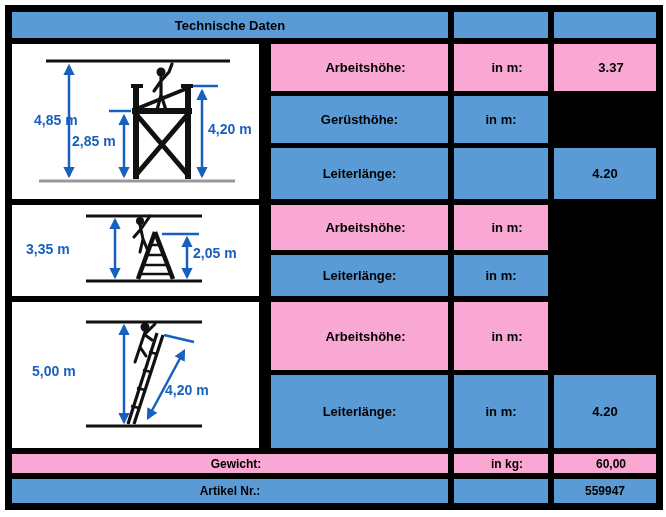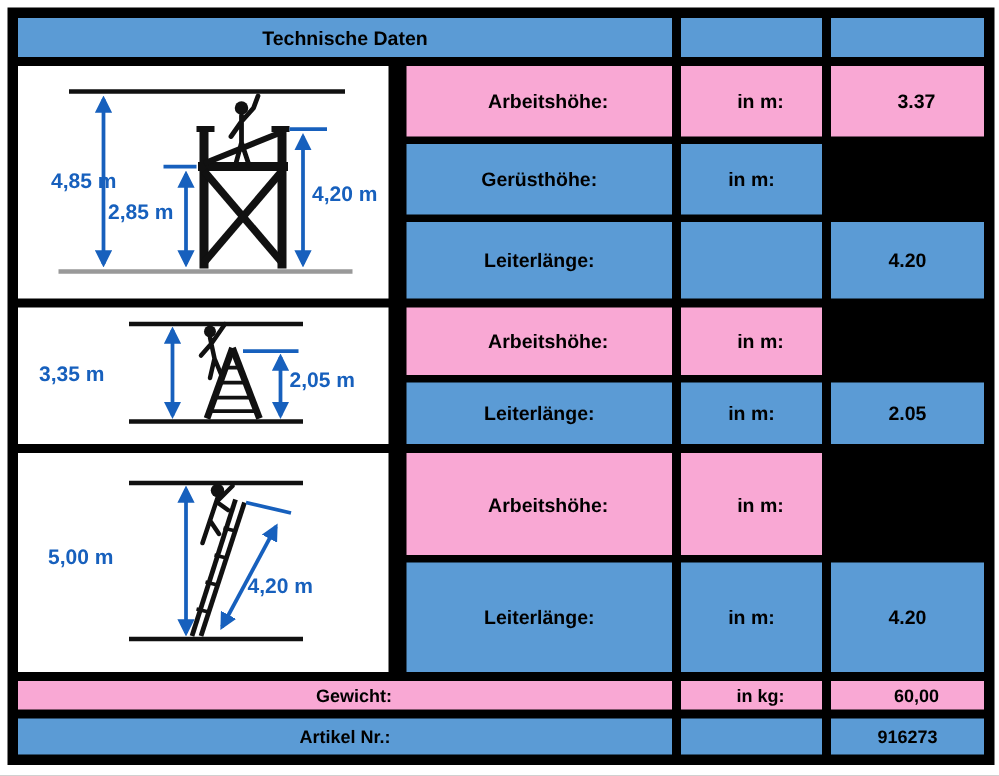--- a/index.html
+++ b/index.html
@@ -114,21 +114,20 @@
             <line class="dim" x1="175" y1="33" x2="175" y2="72" marker-start="url(#a2)" marker-end="url(#a2)"></line>
           </g>
           <text class="dim-text" x="14" y="49">3,35 m</text>
           <text class="dim-text" x="181" y="53">2,05 m</text>
         </svg>
       </div>
       <div class="cell gray c3 r1">Arbeitshöhe:</div>
       <div class="cell gray c5 r1">in m:</div>
       <div class="cell blue c3 r2">Leiterlänge:</div>
       <div class="cell blue c5 r2">in m:</div>
-      <div class="cell blue c7 r2">2.05</div>
     </div>
 
     <div class="grid s3">
       <div class="cell white c1 rall diagram">
         <svg viewBox="0 0 247 146">
           <defs>
             <marker id="a3" viewBox="0 0 10 10" refX="8" refY="5" markerWidth="4.6" markerHeight="4.6" orient="auto-start-reverse">
               <path d="M0,0 L10,5 L0,10 z" fill="#1760BD"></path>
             </marker>
           </defs>
@@ -164,17 +163,17 @@
 
     <div class="grid f1">
       <div class="cell gray c5 r1">in kg:</div>
       <div class="cell gray cspan r1">Gewicht:</div>
       <div class="cell gray c7 r1">60,00</div>
     </div>
 
     <div class="grid f2">
       <div class="cell blue cspan r1">Artikel Nr.:</div>
       <div class="cell blue c5 r1"></div>
-      <div class="cell blue c7 r1">916273</div>
+      <div class="cell blue c7 r1">559947</div>
     </div>
 
   </div>
 </div>
 
 </body></html>

